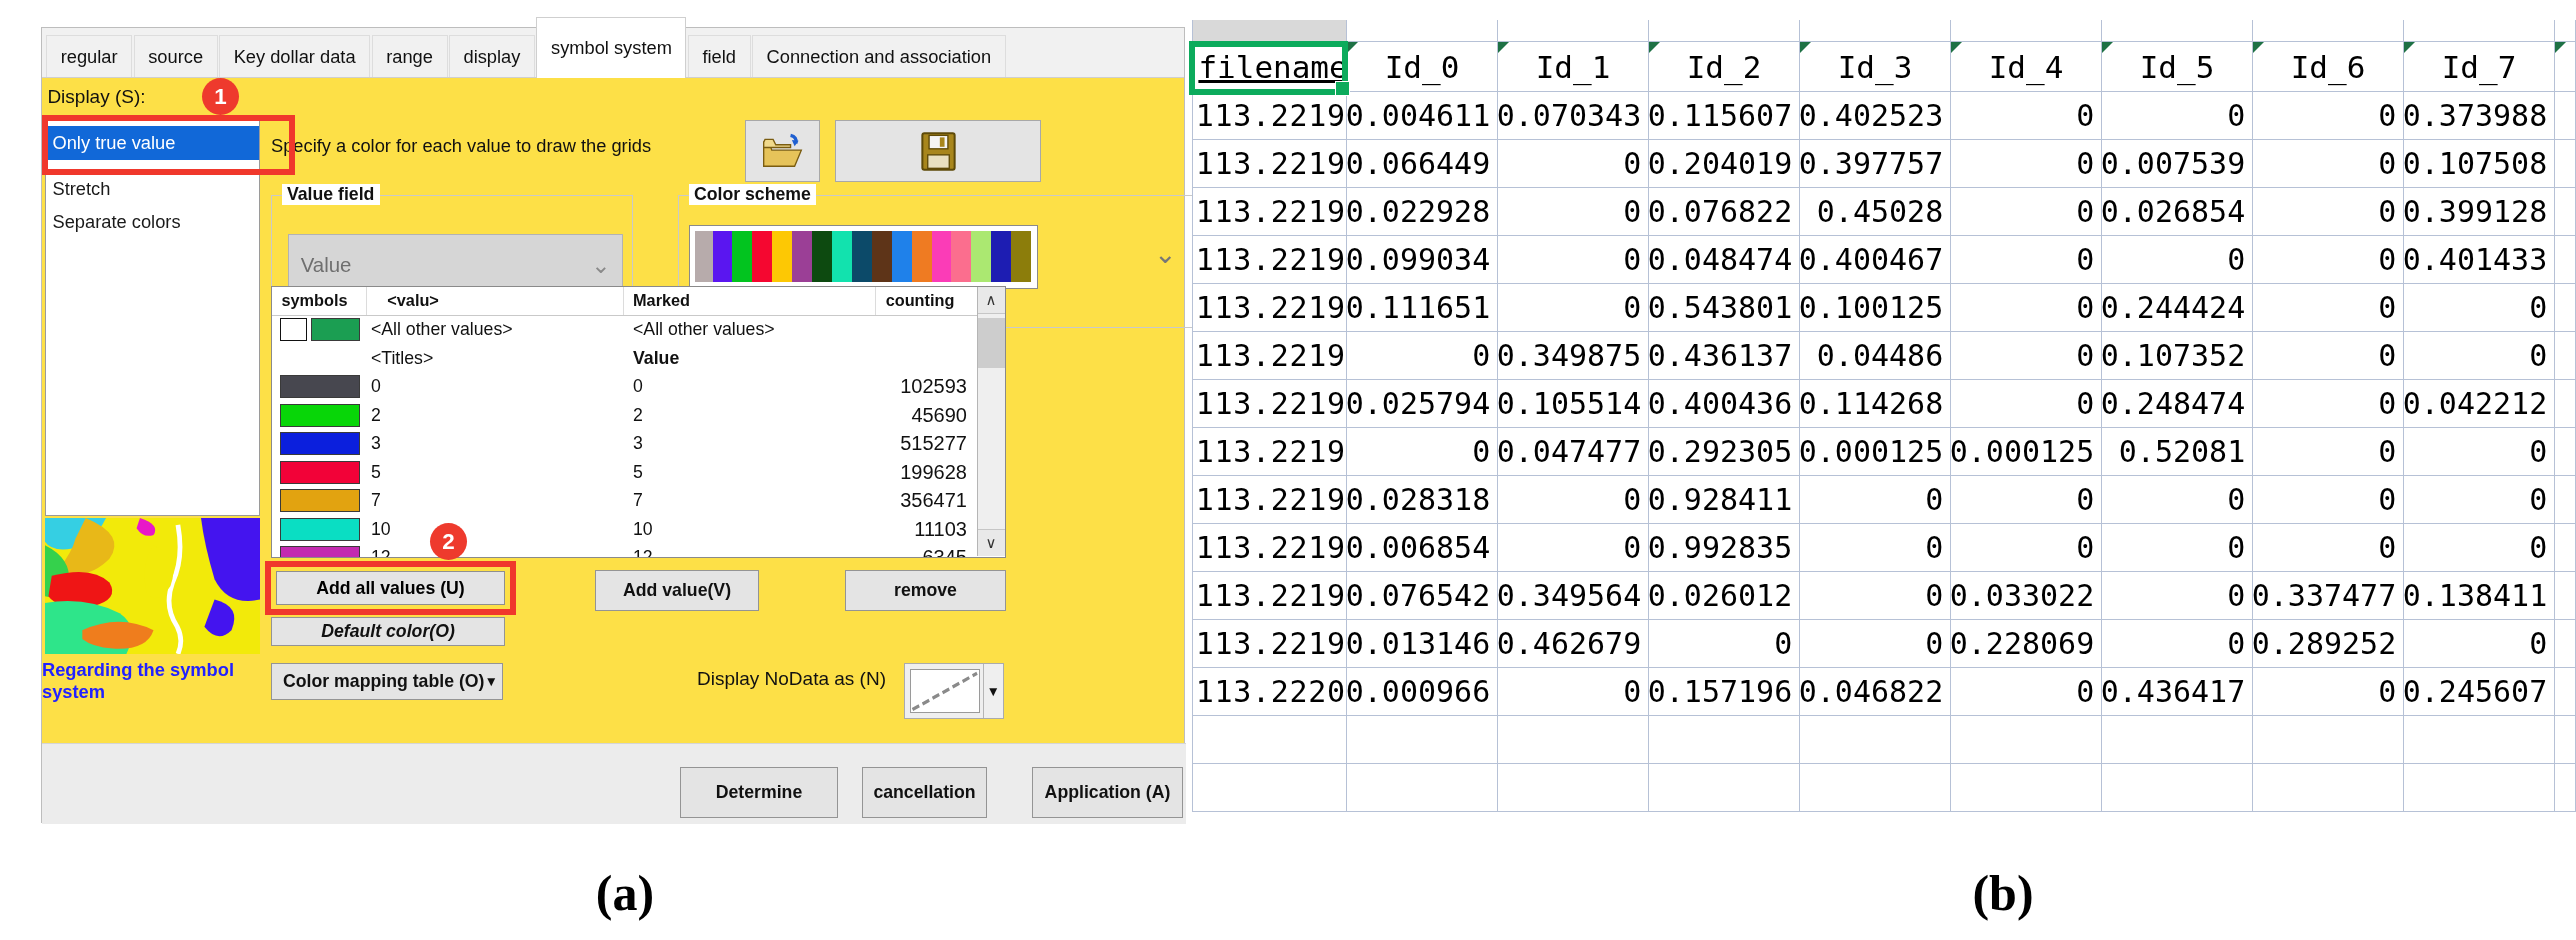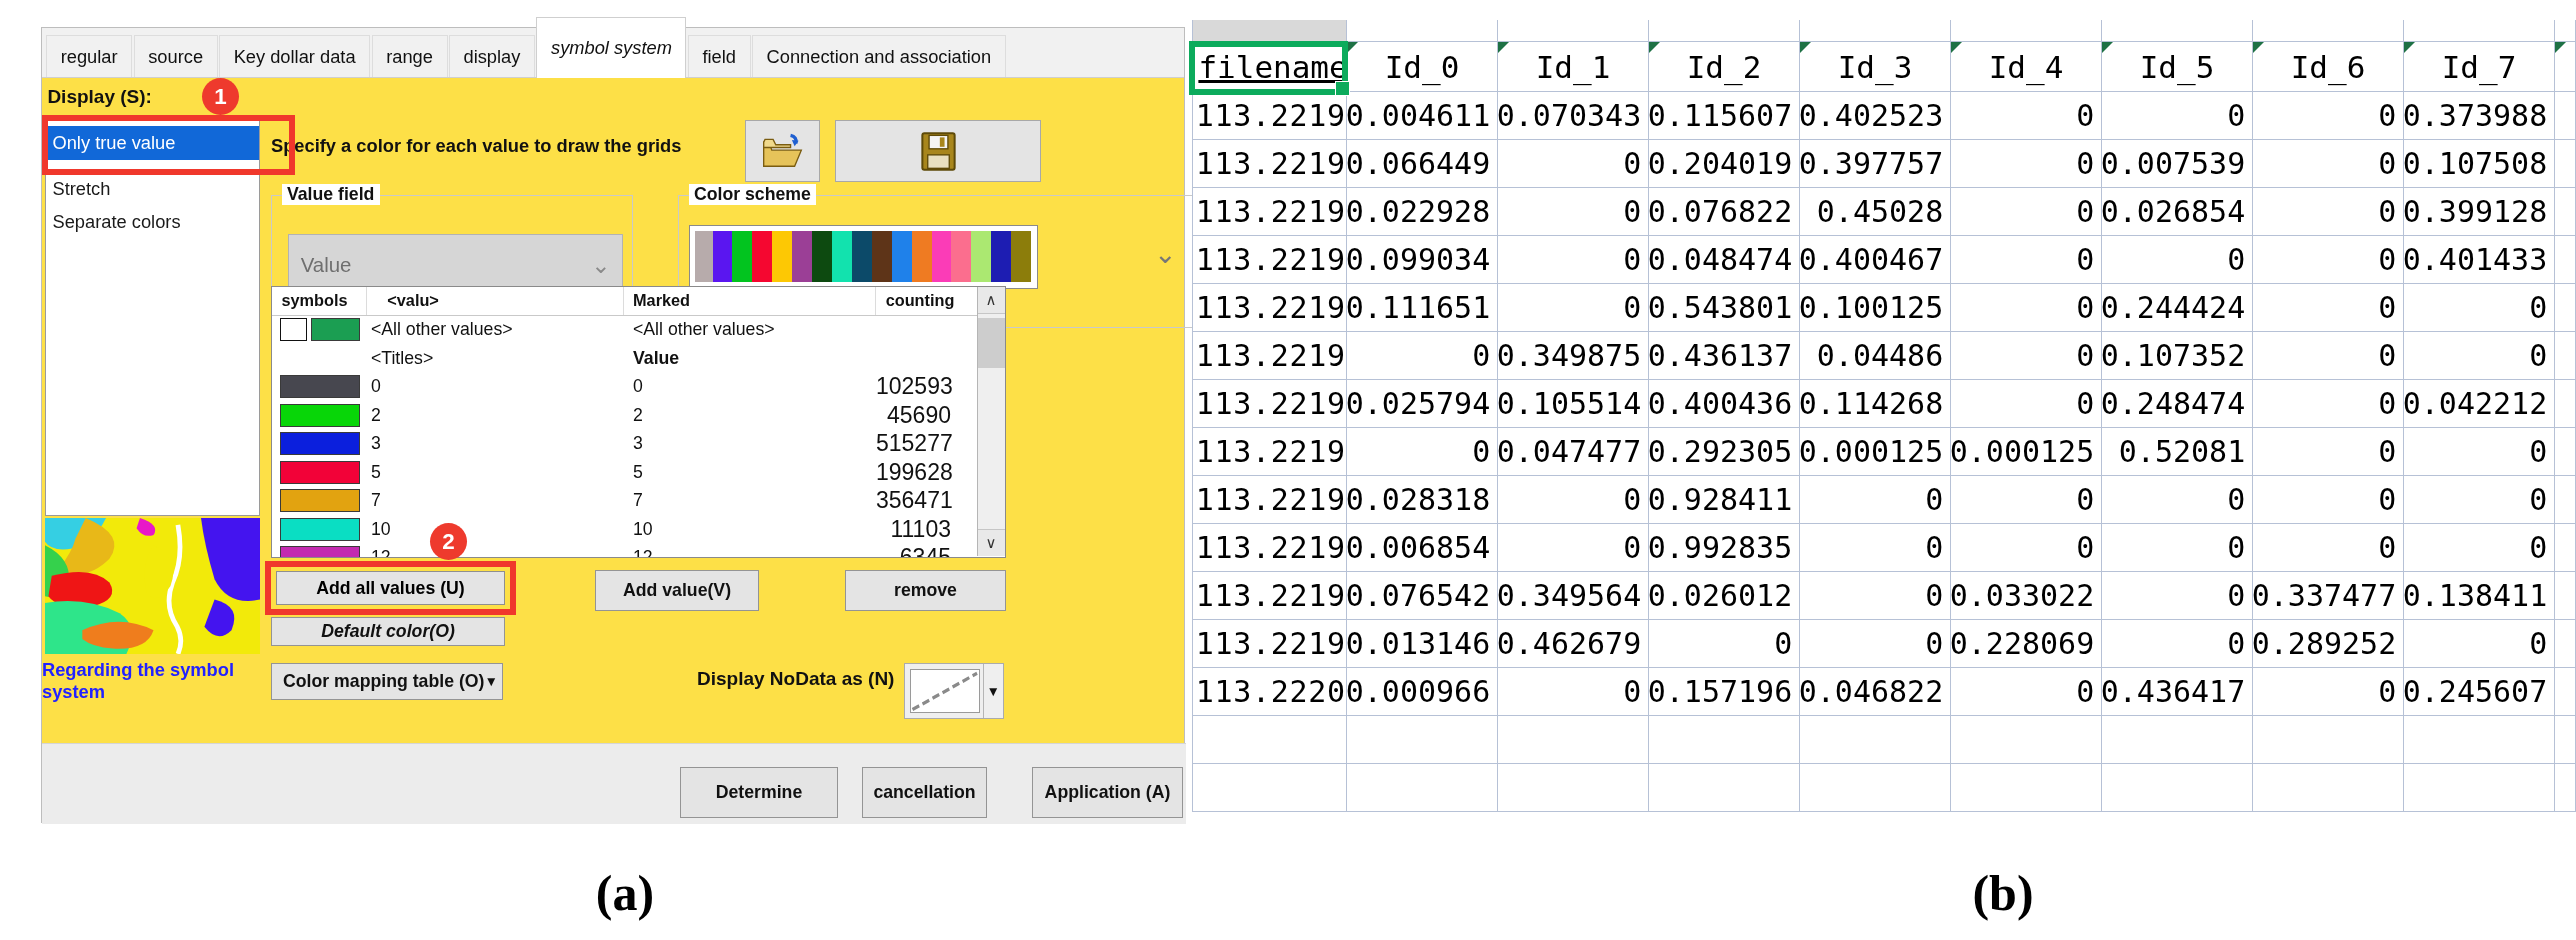--- a/index.html
+++ b/index.html
@@ -7,22 +7,22 @@
     --tri:#1e7145; --btn:#e4e4e4; --btnborder:#949494;
   }
   *{box-sizing:border-box; margin:0; padding:0;}
   html,body{width:2576px;height:940px;background:#fff;overflow:hidden;}
   body{font-family:"Liberation Sans", sans-serif; position:relative;}
 
   
   #dialog{position:absolute;left:41px;top:27px;width:1144px;height:796px;background:#fde047;border:0.7px solid #bdbdbd;}
   .tabbar{position:absolute;left:0;top:0;width:100%;height:50px;background:#f1f1f1;border-bottom:0.7px solid #cfcfcf;display:flex;align-items:flex-end;padding-left:4.1px;}
   .tab{height:42px;padding:0 13.6px;display:flex;align-items:center;background:#f1f1f1;border:0.7px solid #dddddd;border-bottom:none;margin-right:1.4px;font-size:18.3px;font-weight:500;color:#111;white-space:nowrap;}
-  .tab.active{background:#fff;height:61px;position:relative;z-index:3;border-color:#cfcfcf;margin-bottom:-0.7px;font-style:italic;}
-  .lbl{position:absolute;font-weight:bold;color:#111;}
+  .tab.active{background:#fff;height:61px;position:relative;z-index:3;border-color:#cfcfcf;margin-bottom:-0.7px;}
+  .lbl{position:absolute;font-weight:normal;color:#111;}
   #displayLbl{left:5.4px;top:58px;font-size:19px;}
   .listbox{position:absolute;left:2.7px;top:87px;width:215px;height:401px;background:#fff;border:1.4px solid #9a9a9a;padding-top:9.5px;}
   .opt{height:28.5px;line-height:28.5px;padding-left:6.8px;font-size:18.3px;font-weight:normal;color:#1a1a1a;margin-bottom:5.4px;white-space:nowrap;}
   .opt.sel{background:var(--selblue);color:#fff;height:34px;line-height:34px;margin-bottom:15px;}
   .redbox{position:absolute;border:6.8px solid var(--red);z-index:4;}
   #redbox1{left:0;top:87px;width:253px;height:60px;}
   .stepdot{position:absolute;width:37px;height:37px;border-radius:50%;background:#ee3a2d;color:#fff;font-weight:bold;font-size:22.4px;display:flex;align-items:center;justify-content:center;z-index:6;}
   #step1{left:160px;top:50px;}
   #step2{left:388px;top:495px;}
   #mapPreview{position:absolute;left:2.7px;top:490px;width:215px;height:136px;}
@@ -45,21 +45,21 @@
   #csChev{position:absolute;left:475px;top:42px;font-size:27px;color:#777;}
   
   #symTable{position:absolute;left:229px;top:258px;width:735px;height:272px;border:1.4px solid #8a8a8a;background:#fff;overflow:hidden;}
   .shead{display:flex;height:28.5px;border-bottom:0.7px solid #c9c9c9;width:706px;}
   .shead div{font-size:16.3px;font-weight:bold;display:flex;align-items:center;border-right:0.7px solid #dcdcdc;padding-left:9.5px;color:#111;}
   .sh-c1{width:95px;} .sh-c2{width:257px;padding-left:20.4px !important;} .sh-c3{width:253px;} .sh-c4{width:102px;border-right:none !important;}
   .srow{display:flex;height:28.5px;align-items:center;width:706px;}
   .sr-c1{width:95px;display:flex;align-items:center;padding-left:8.1px;}
   .sr-c2{width:257px;font-size:17.7px;padding-left:4.1px;color:#111;}
   .sr-c3{width:253px;font-size:17.7px;padding-left:9.5px;color:#111;}
-  .sr-c4{width:102px;font-size:23px;text-align:right;padding-right:27px;color:#111;}
+  .sr-c4{width:102px;font-size:20px;text-align:right;padding-right:11px;color:#111;}
   .swatch{height:23px;border:1.4px solid #3a3a3a;}
   .swatch.big{width:80px;}
   .swatch.w{width:27px;background:#fff;border-color:#111;margin-right:4.1px;}
   .swatch.g{width:49px;}
   .bold{font-weight:bold;}
   #symScroll{position:absolute;right:0;top:0;width:28.5px;height:269px;background:#efefef;border-left:1.4px solid #b5b5b5;}
   .sbtn{position:absolute;left:0;width:27px;height:27px;background:#e9e9e9;display:flex;align-items:center;justify-content:center;font-size:15px;color:#333;}
   #sbUp{top:0;border-bottom:0.7px solid #c6c6c6;}
   #sbDown{bottom:0;border-top:0.7px solid #c6c6c6;}
   #sbThumb{position:absolute;left:0;top:31px;width:27px;height:50px;background:#cdcdcd;}

